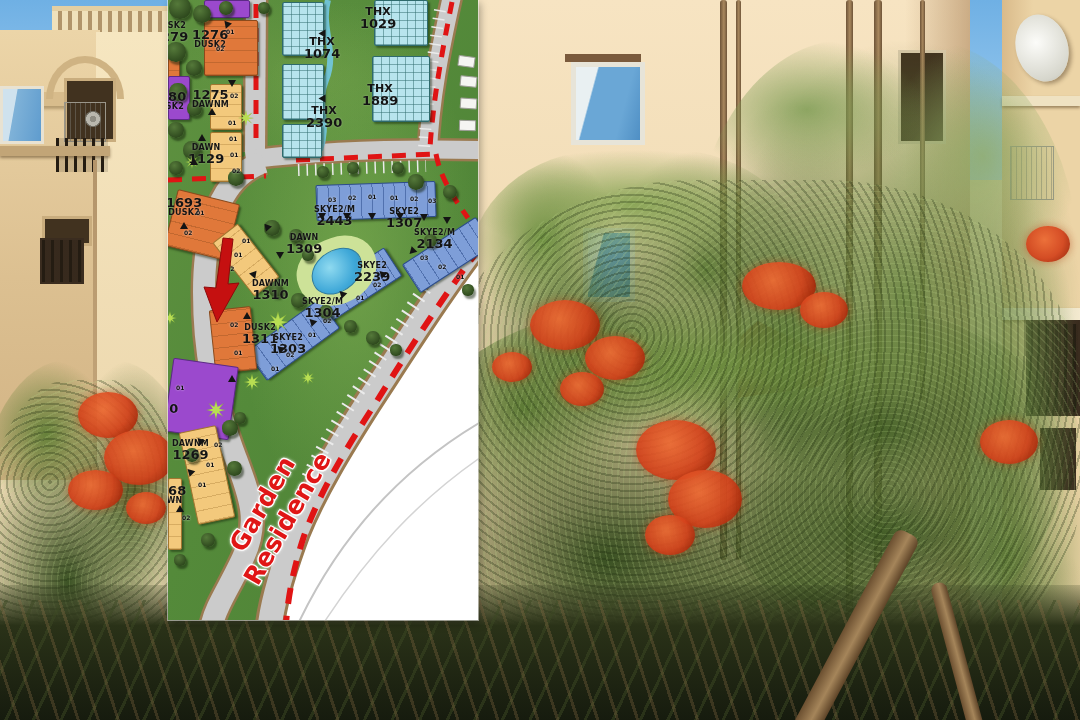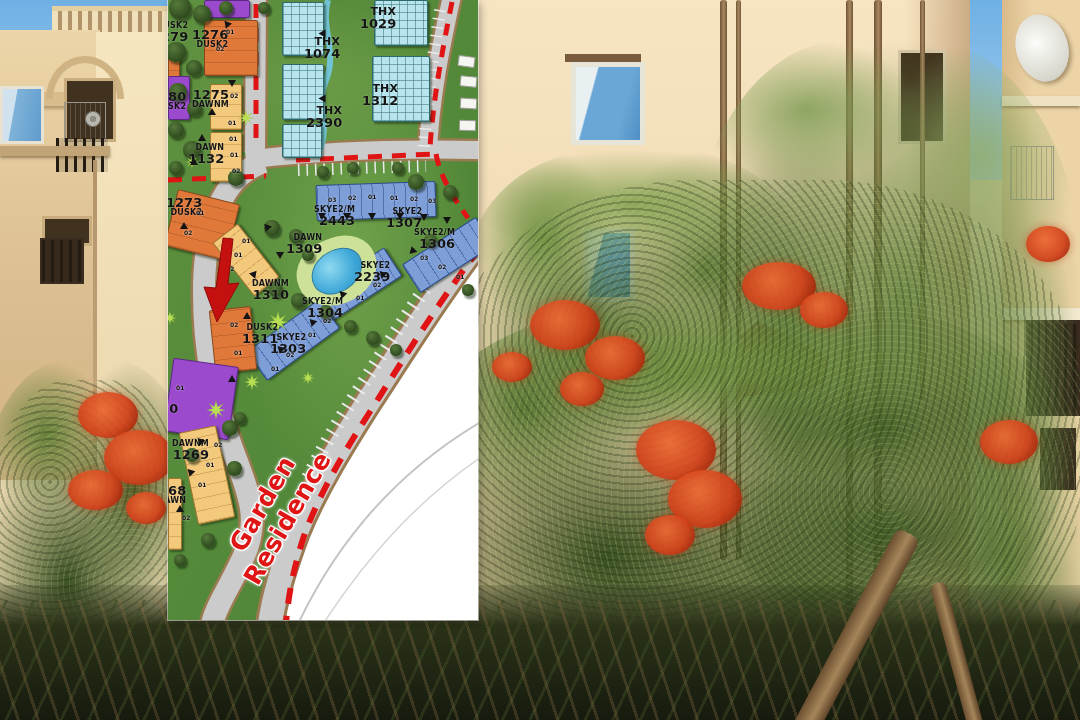--- a/index.html
+++ b/index.html
@@ -68,21 +68,21 @@
     box-shadow:0 0 0 1px rgba(255,255,255,.5),2px 3px 8px rgba(0,0,0,.35);}
   .mapsvg{left:0;top:0;}
   .bld{position:absolute;border:1.5px solid rgba(60,35,8,.6);border-radius:2px;box-shadow:2px 2px 2px rgba(15,30,8,.45);z-index:4;}
   .o{background:#e0783a;border-color:#8a4a1c;background-image:repeating-linear-gradient(0deg,rgba(138,74,28,.35) 0 1px,transparent 1px 12px);}
   .t{background:#f3c97c;border-color:#a37630;background-image:repeating-linear-gradient(0deg,rgba(163,118,48,.35) 0 1px,transparent 1px 12px);}
   .p{background:#9b49cd;border-color:#5c2a86;}
   .bl{background:#7e9ed8;border-color:#2c4c8c;background-image:repeating-linear-gradient(90deg,rgba(44,76,140,.55) 0 1px,transparent 1px 11px);}
   .cy{background:#b7e4ed;border-color:#2e6a6c;background-image:repeating-linear-gradient(90deg,rgba(46,106,108,.5) 0 1px,transparent 1px 8px),repeating-linear-gradient(0deg,rgba(46,106,108,.5) 0 1px,transparent 1px 8px);}
   .pooldeck{background:#cde298;border-radius:50% 45% 55% 48%;z-index:4;}
   .poolwater{background:radial-gradient(circle at 40% 35%,#8fdaf0,#3fa8d8 60%,#2a8cbe);border-radius:58% 46% 60% 44%;z-index:5;border:1px solid #2e7ba0;}
-  .mlabel{position:absolute;z-index:8;line-height:1.02;color:#141414;text-align:right;white-space:nowrap;text-shadow:0 0 2px rgba(255,255,255,.35);}
+  .mlabel{position:absolute;z-index:8;line-height:1.02;color:#141414;text-align:center;white-space:nowrap;text-shadow:0 0 2px rgba(255,255,255,.35);}
   .mname{display:block;font-size:8px;font-weight:bold;letter-spacing:.2px;}
   .mnum{display:block;font-size:13px;font-weight:bold;}
   .thx .mname{font-size:11px;}.thx .mnum{font-size:13px;}
   .tr{position:absolute;z-index:6;}
   .tr.dark{border-radius:46%;background:radial-gradient(circle at 38% 32%,#55793a,#2f4a1e 72%);box-shadow:2px 3px 2px rgba(15,30,8,.5);}
   .tr.palm{background:radial-gradient(circle,#b8de52 0 30%,#7fae34 70%);clip-path:polygon(50% 0%,58% 35%,90% 15%,65% 45%,100% 50%,65% 58%,88% 85%,57% 64%,50% 100%,42% 64%,12% 85%,35% 57%,0% 50%,35% 44%,12% 15%,41% 35%);}
   .umark{position:absolute;z-index:9;font-size:6px;font-weight:bold;color:#101010;text-shadow:0 0 2px rgba(255,255,255,.85);line-height:1;}
   .tri{position:absolute;z-index:9;width:0;height:0;border-left:4px solid transparent;border-right:4px solid transparent;border-bottom:7px solid #141414;}
   .car{position:absolute;z-index:6;background:#f5f5f2;border:1px solid #9d9d97;border-radius:1px;}
   .roadtext{position:absolute;z-index:20;font-size:25px;font-weight:bold;color:#e01616;letter-spacing:.5px;
@@ -357,61 +357,61 @@
     <div class="mlabel" style="left:-18px;top:90px;">
         <span class="mnum">1280</span>
         <span class="mname">DUSK2</span>
       </div>
     <div class="mlabel" style="left:24px;top:88px;">
         <span class="mnum">1275</span>
         <span class="mname">DAWNM</span>
       </div>
     <div class="mlabel" style="left:20px;top:144px;">
         <span class="mname">DAWN</span>
-        <span class="mnum">1132</span>
+        <span class="mnum">1129</span>
       </div>
     <div class="mlabel thx" style="left:192px;top:6px;">
         <span class="mname">THX</span>
         <span class="mnum">1029</span>
       </div>
     <div class="mlabel thx" style="left:136px;top:36px;">
         <span class="mname">THX</span>
         <span class="mnum">1074</span>
       </div>
     <div class="mlabel thx" style="left:194px;top:83px;">
         <span class="mname">THX</span>
-        <span class="mnum">1312</span>
+        <span class="mnum">1889</span>
       </div>
     <div class="mlabel thx" style="left:138px;top:105px;">
         <span class="mname">THX</span>
         <span class="mnum">2390</span>
       </div>
     <div class="mlabel" style="left:-2px;top:196px;">
-        <span class="mnum">1273</span>
+        <span class="mnum">1693</span>
         <span class="mname">DUSK2</span>
       </div>
     <div class="mlabel" style="left:146px;top:206px;">
         <span class="mname">SKYE2/M</span>
         <span class="mnum">2443</span>
       </div>
     <div class="mlabel" style="left:218px;top:208px;">
         <span class="mname">SKYE2</span>
         <span class="mnum">1307</span>
       </div>
     <div class="mlabel" style="left:118px;top:234px;">
         <span class="mname">DAWN</span>
         <span class="mnum">1309</span>
       </div>
     <div class="mlabel" style="left:84px;top:280px;">
         <span class="mname">DAWNM</span>
         <span class="mnum">1310</span>
       </div>
     <div class="mlabel" style="left:246px;top:229px;">
         <span class="mname">SKYE2/M</span>
-        <span class="mnum">1306</span>
+        <span class="mnum">2134</span>
       </div>
     <div class="mlabel" style="left:186px;top:262px;">
         <span class="mname">SKYE2</span>
         <span class="mnum">2239</span>
       </div>
     <div class="mlabel" style="left:134px;top:298px;">
         <span class="mname">SKYE2/M</span>
         <span class="mnum">1304</span>
       </div>
     <div class="mlabel" style="left:74px;top:324px;">

